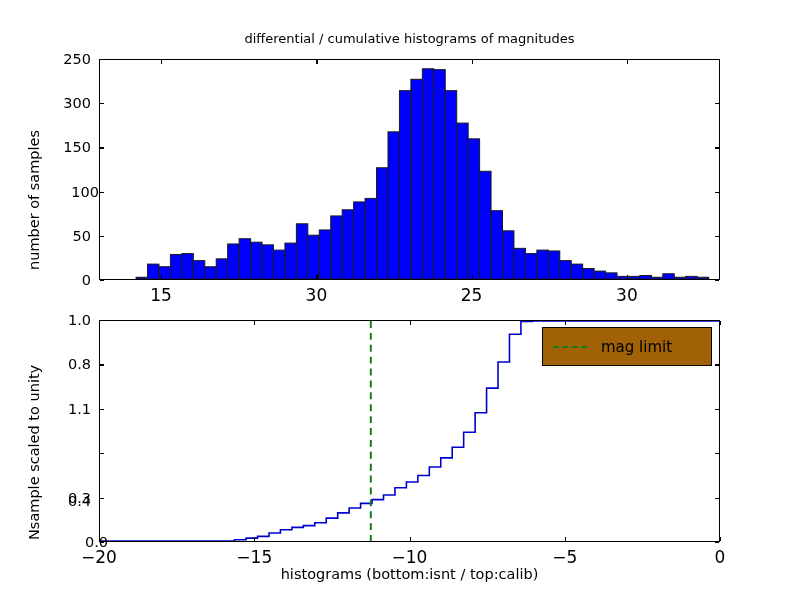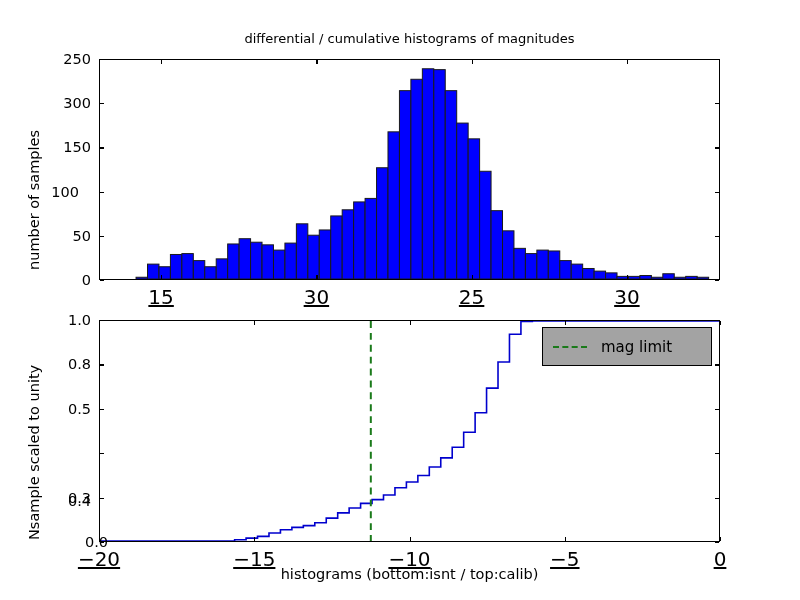--- a/index.html
+++ b/index.html
@@ -12,33 +12,33 @@
   #axes-bottom{left:99px;top:320px;width:621px;height:222px;}
 
   .plot-area{position:absolute;left:0;top:0;right:0;bottom:0;overflow:hidden;}
   .plot-area svg{display:block;width:100%;height:100%;}
 
   .figtitle{position:absolute;left:99px;top:31px;width:621px;text-align:center;
             font-size:13px;color:#000000;white-space:nowrap;}
 
   .ytick-label{position:absolute;text-align:right;font-size:14.5px;color:#000000;
                white-space:nowrap;transform:translateY(-50%);}
-  .xtick-label{position:absolute;text-align:center;font-size:20px;color:#000000;
-               white-space:nowrap;transform:translateX(-50%);text-decoration:underline;}
+  .xtick-label{position:absolute;text-align:center;font-size:17px;color:#000000;
+               white-space:nowrap;transform:translateX(-50%);}
 
   .ylabel{position:absolute;font-size:14.5px;color:#000000;white-space:nowrap;
           transform-origin:0 0;transform:rotate(-90deg);}
   .xlabel{position:absolute;left:99px;width:621px;text-align:center;
           font-size:14.5px;color:#000000;white-space:nowrap;}
 
   .tickmark{position:absolute;background:#000000;}
   .tick-y{width:4px;height:1.2px;}
   .tick-x{width:1.2px;height:4px;}
 
-  .legend-box{position:absolute;background:#a3a3a3;border:1.2px solid #000000;
+  .legend-box{position:absolute;background:#a16207;border:1.2px solid #000000;
               box-sizing:border-box;display:flex;align-items:center;padding:0 10px;}
   .legend-line{width:34px;height:0;border-top:2px dashed #1a7a1a;margin-right:14px;}
   .legend-text{font-size:15px;color:#000000;white-space:nowrap;}
 </style>
 </head>
 <body>
 
 <div id="figure">
 
   <div class="figtitle">differential / cumulative histograms of magnitudes</div>
@@ -117,21 +117,21 @@
       <div class="tickmark tick-x" style="left:316.4px;top:275px;"></div>
       <div class="tickmark tick-x" style="left:316.4px;top:60px;"></div>
       <div class="tickmark tick-x" style="left:471.6px;top:275px;"></div>
       <div class="tickmark tick-x" style="left:471.6px;top:60px;"></div>
       <div class="tickmark tick-x" style="left:626.9px;top:275px;"></div>
       <div class="tickmark tick-x" style="left:626.9px;top:60px;"></div>
     </div>
   <div id="top-ytick-labels">
       <div class="ytick-label" style="left:43px;width:48px;top:280.0px;">0</div>
       <div class="ytick-label" style="left:43px;width:48px;top:235.8px;">50</div>
-      <div class="ytick-label" style="left:31px;width:48px;top:191.6px;text-align:right;">100</div>
+      <div class="ytick-label" style="left:51px;width:48px;top:191.6px;text-align:right;">100</div>
       <div class="ytick-label" style="left:43px;width:48px;top:147.4px;">150</div>
       <div class="ytick-label" style="left:43px;width:48px;top:103.2px;">300</div>
       <div class="ytick-label" style="left:43px;width:48px;top:59.0px;">250</div>
     </div>
   <div id="top-xtick-labels">
       <div class="xtick-label" style="left:161.1px;top:285px;">15</div>
       <div class="xtick-label" style="left:316.4px;top:285px;">30</div>
       <div class="xtick-label" style="left:471.6px;top:285px;">25</div>
       <div class="xtick-label" style="left:626.9px;top:285px;">30</div>
     </div>
@@ -166,21 +166,21 @@
       <div class="tickmark tick-x" style="left:409.5px;top:321px;"></div>
       <div class="tickmark tick-x" style="left:564.8px;top:537px;"></div>
       <div class="tickmark tick-x" style="left:564.8px;top:321px;"></div>
       <div class="tickmark tick-x" style="left:720.0px;top:537px;"></div>
       <div class="tickmark tick-x" style="left:720.0px;top:321px;"></div>
     </div>
   <div id="bottom-ytick-labels">
       <div class="ytick-label" style="left:60px;width:48px;top:542.0px;">0.0</div>
       <div class="ytick-label" style="left:43px;width:48px;top:497.6px;">0.3</div>
       <div class="ytick-label" style="left:43px;width:48px;top:453.2px;margin-top:48px;">0.4</div>
-      <div class="ytick-label" style="left:43px;width:48px;top:408.8px;">0.5</div>
+      <div class="ytick-label" style="left:43px;width:48px;top:408.8px;">1.1</div>
       <div class="ytick-label" style="left:43px;width:48px;top:364.4px;">0.8</div>
       <div class="ytick-label" style="left:43px;width:48px;top:320.0px;">1.0</div>
     </div>
   <div id="bottom-xtick-labels">
       <div class="xtick-label" style="left:99.0px;top:547px;">−20</div>
       <div class="xtick-label" style="left:254.3px;top:547px;">−15</div>
       <div class="xtick-label" style="left:409.5px;top:547px;">−10</div>
       <div class="xtick-label" style="left:564.8px;top:547px;">−5</div>
       <div class="xtick-label" style="left:720.0px;top:547px;">0</div>
     </div>

